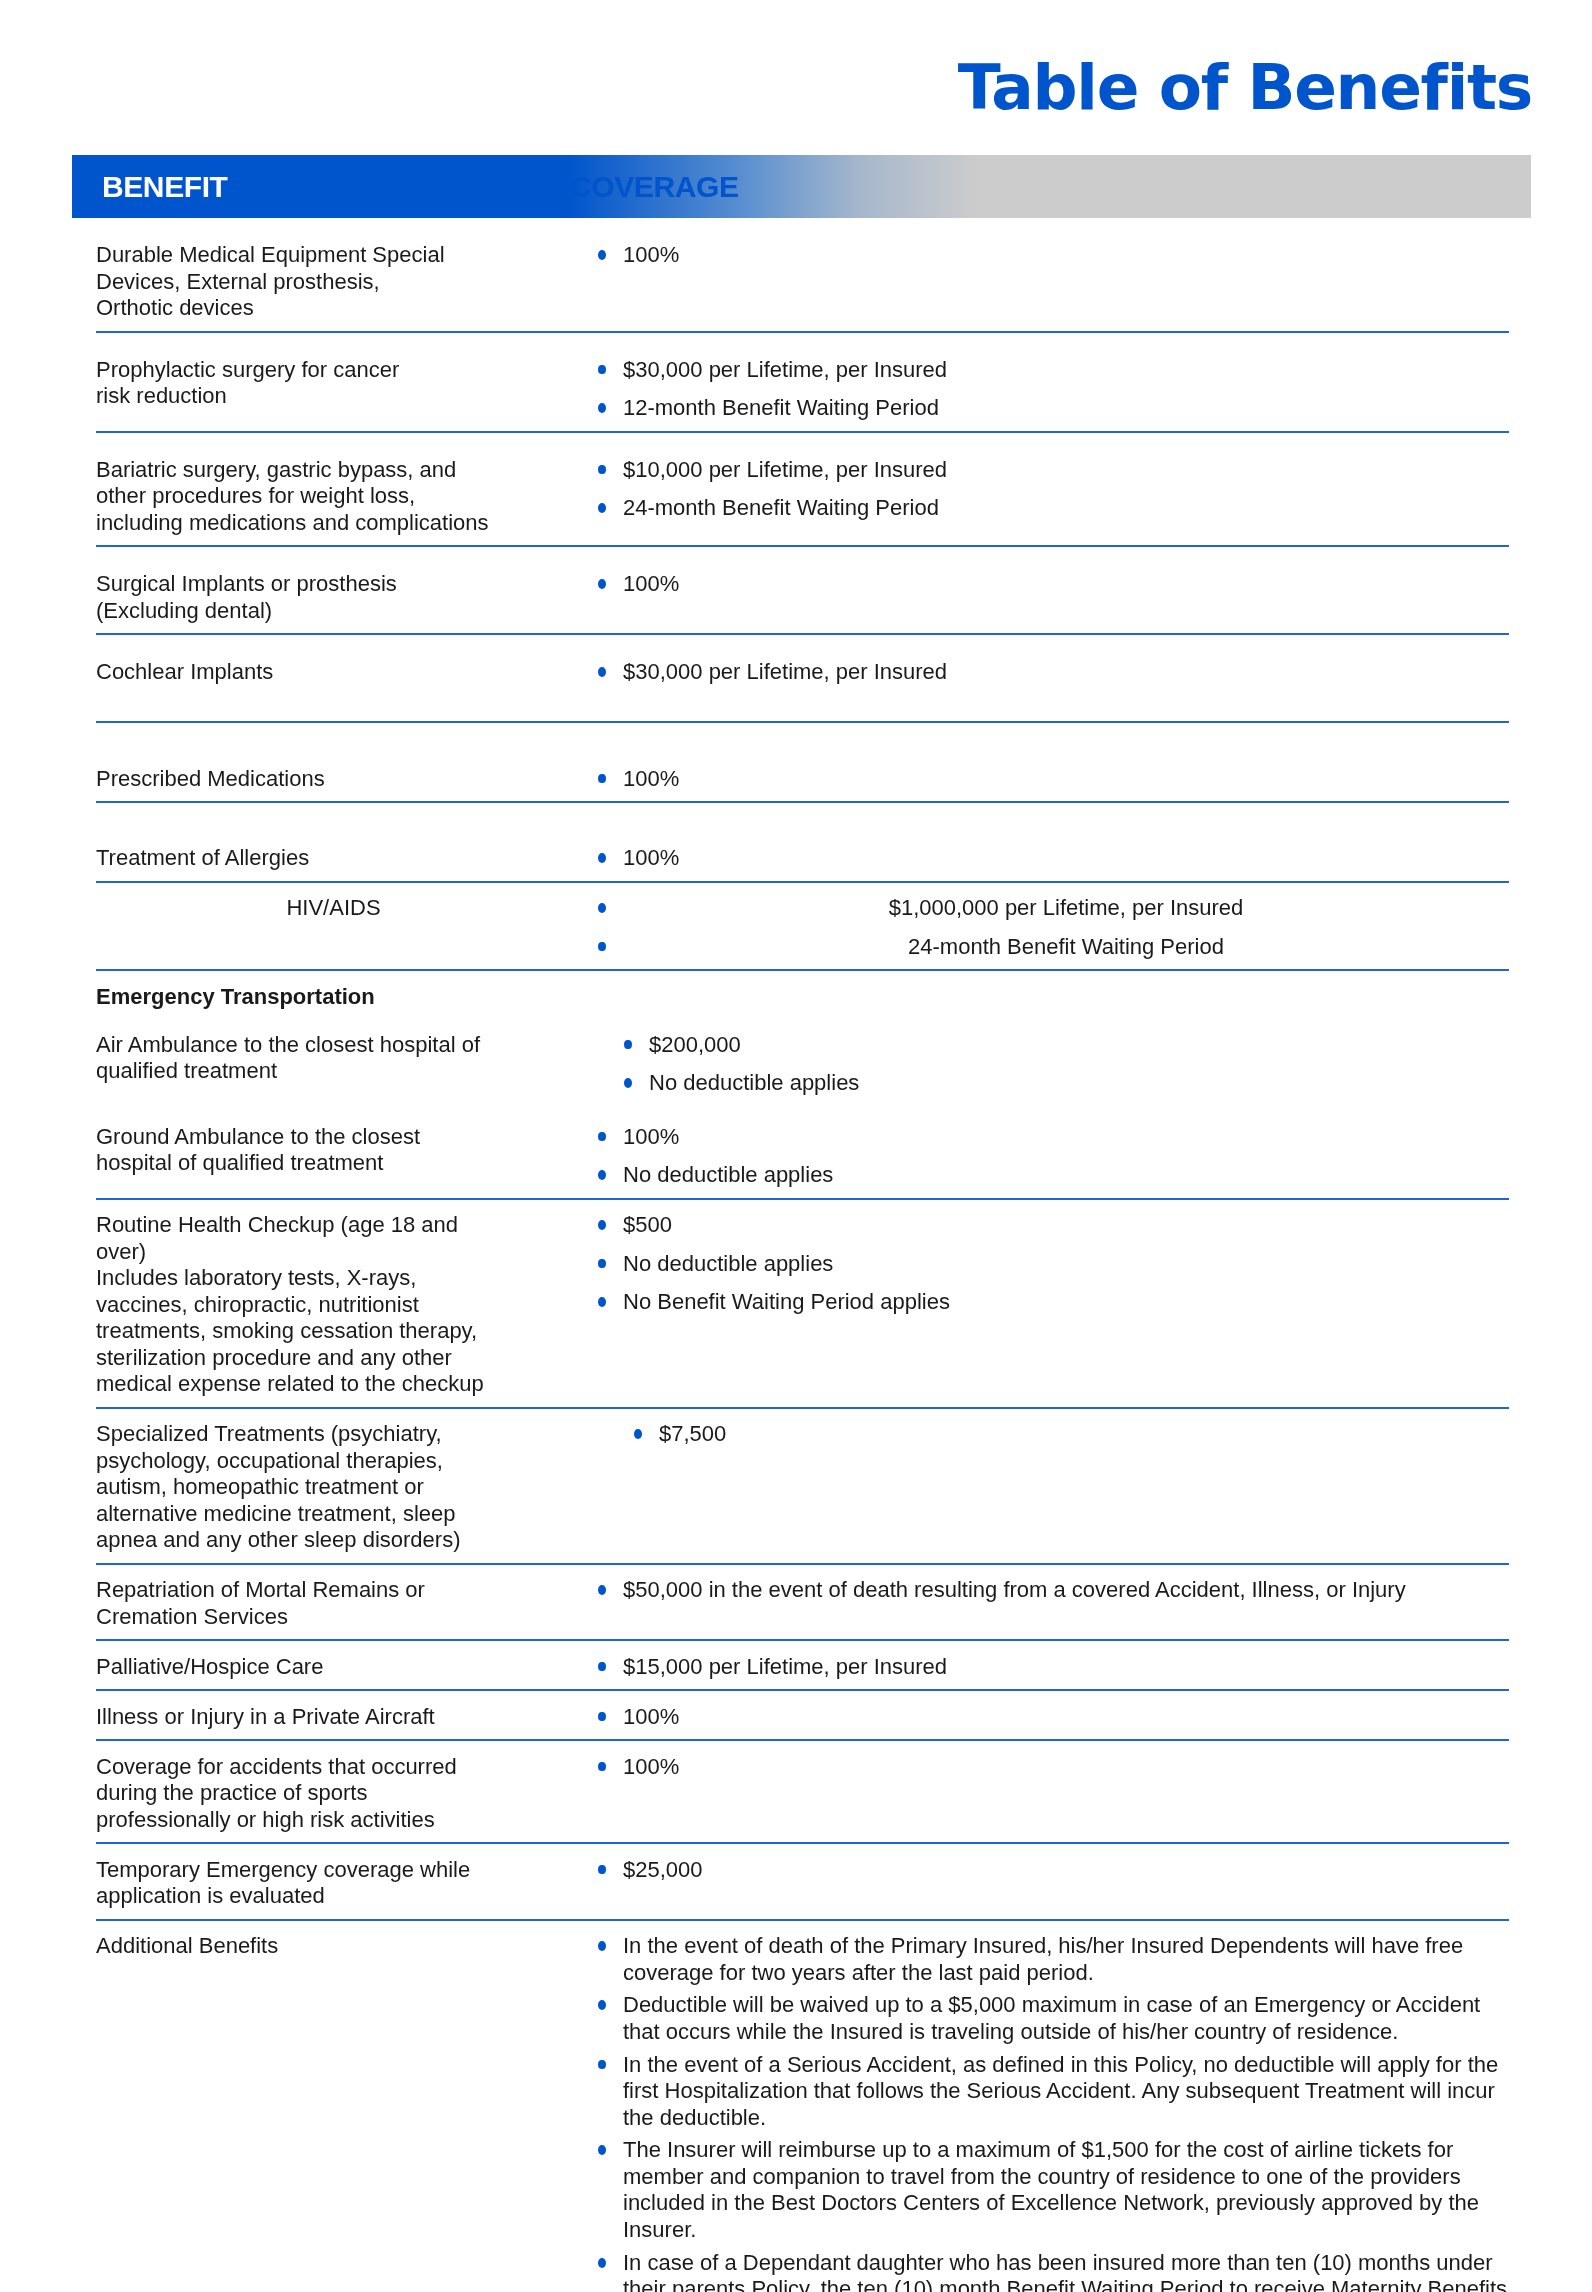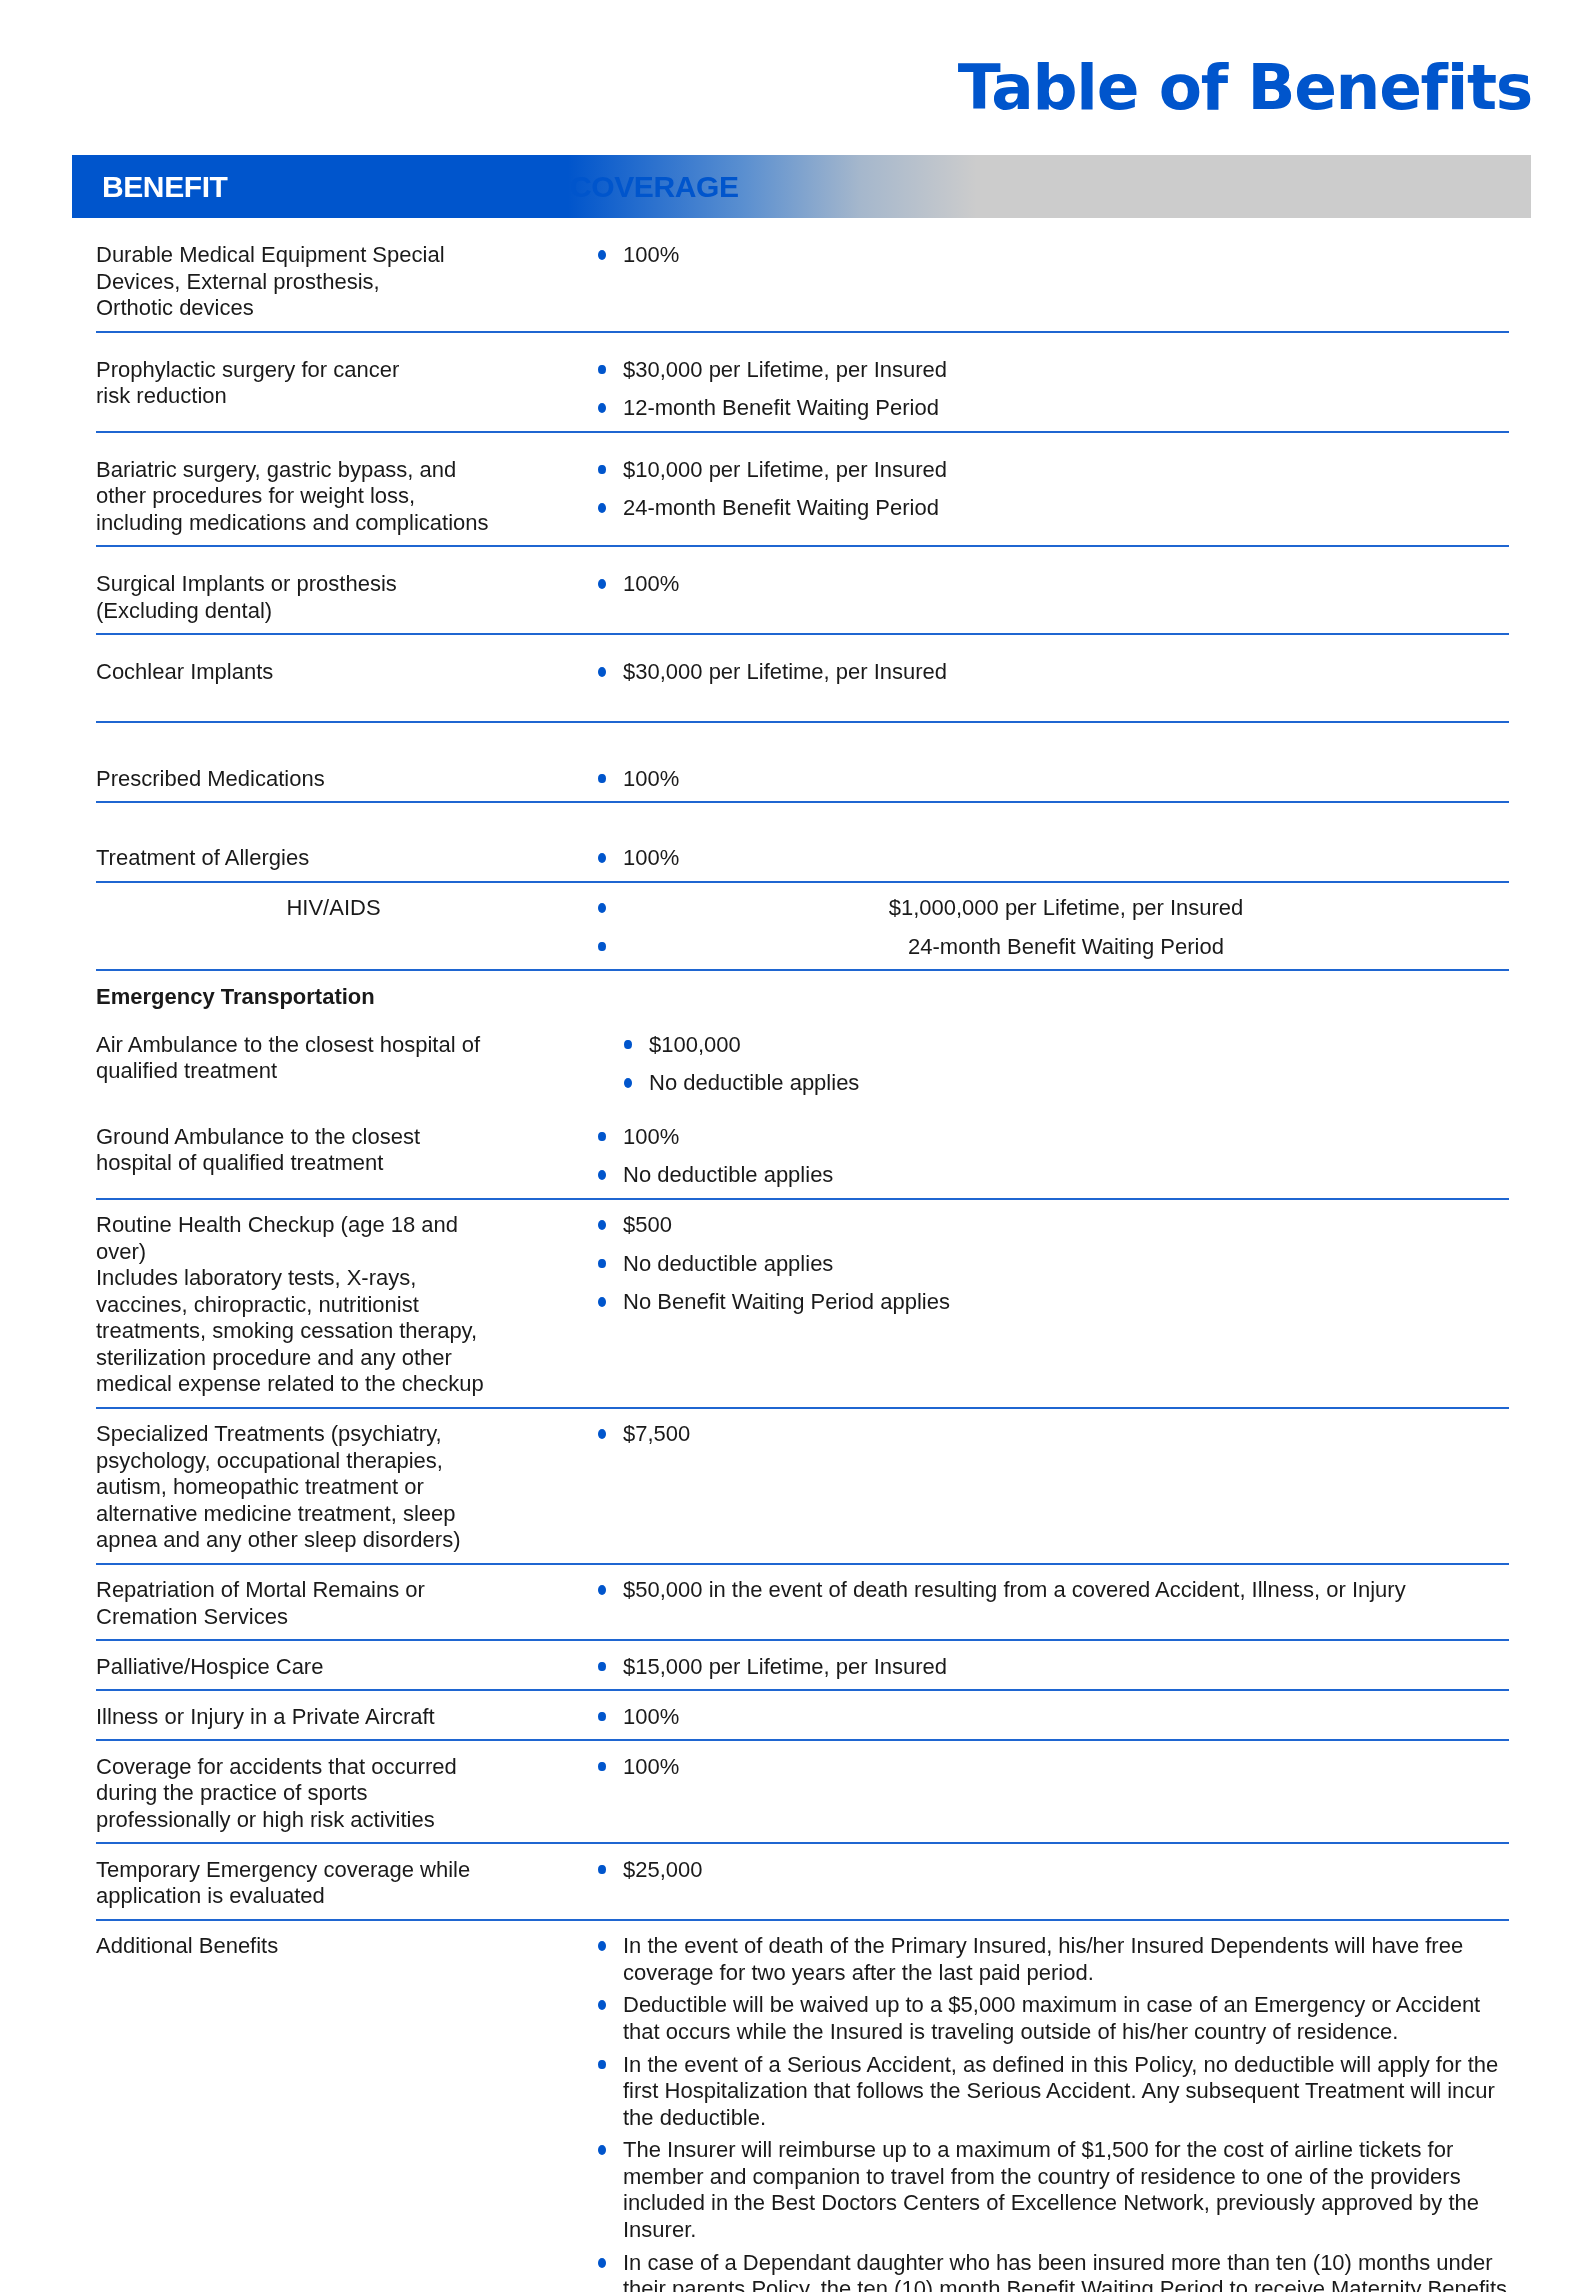--- a/index.html
+++ b/index.html
@@ -123,21 +123,21 @@
 
   <div class="row no-border section" style="padding-top:12.5px;padding-bottom:21.5px;">
     <div class="cell-benefit bold">Emergency Transportation</div>
   </div>
 
   <div class="row no-border" style="padding-top:0;padding-bottom:27px;gap:26px;">
     <div class="cell-benefit">Air Ambulance to the closest hospital of
 qualified treatment</div>
     <div class="cell-coverage">
       <ul class="bullets">
-        <li><span class="bullet-dot"></span><span>$100,000</span></li>
+        <li><span class="bullet-dot"></span><span>$200,000</span></li>
         <li><span class="bullet-dot"></span><span>No deductible applies</span></li>
       </ul>
     </div>
   </div>
 
   <div class="row" style="padding-top:0;">
     <div class="cell-benefit">Ground Ambulance to the closest
 hospital of qualified treatment</div>
     <div class="cell-coverage">
       <ul class="bullets">
@@ -157,21 +157,21 @@
 medical expense related to the checkup</div>
     <div class="cell-coverage">
       <ul class="bullets">
         <li><span class="bullet-dot"></span><span>$500</span></li>
         <li><span class="bullet-dot"></span><span>No deductible applies</span></li>
         <li><span class="bullet-dot"></span><span>No Benefit Waiting Period applies</span></li>
       </ul>
     </div>
   </div>
 
-  <div class="row" style="padding-top:12.5px;">
+  <div class="row" style="padding-top:12.5px;gap:36px;">
     <div class="cell-benefit">Specialized Treatments (psychiatry,
 psychology, occupational therapies,
 autism, homeopathic treatment or
 alternative medicine treatment, sleep
 apnea and any other sleep disorders)</div>
     <div class="cell-coverage">
       <ul class="bullets">
         <li><span class="bullet-dot"></span><span>$7,500</span></li>
       </ul>
     </div>

